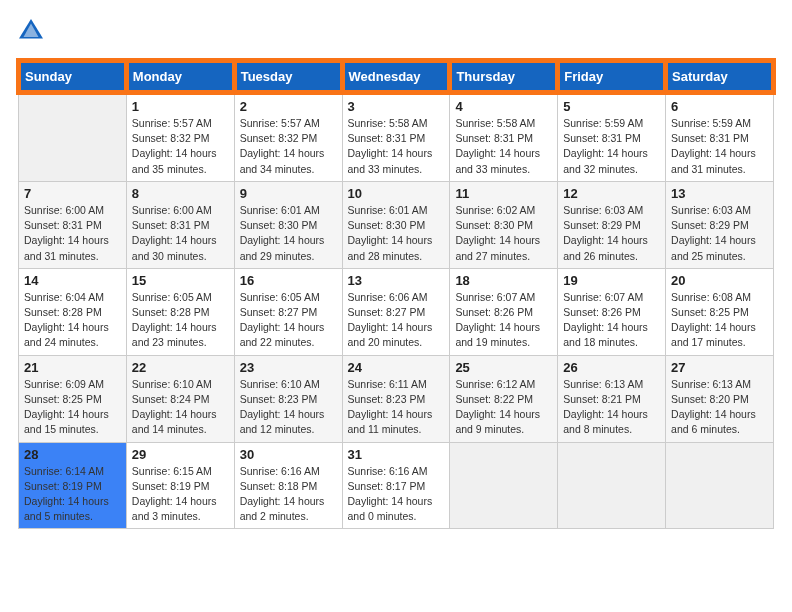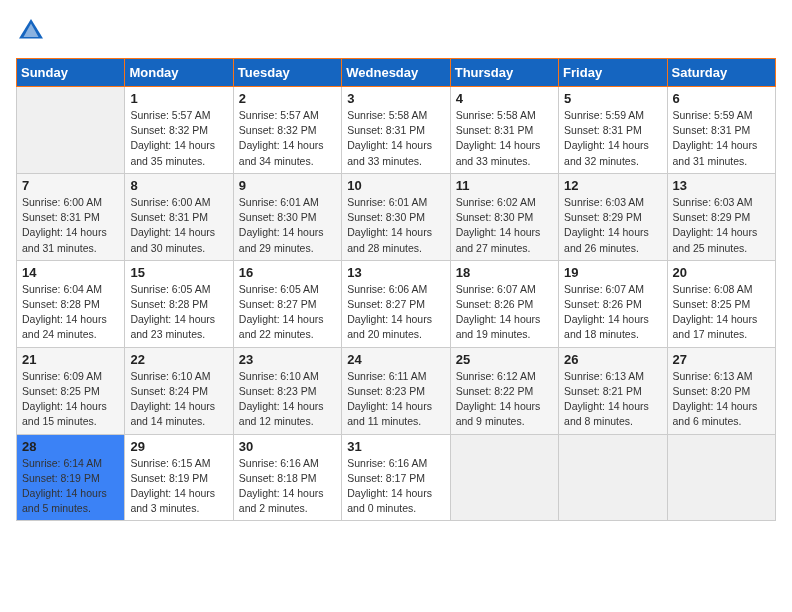--- a/index.html
+++ b/index.html
@@ -59,21 +59,21 @@
       border-collapse: collapse;
       font-size: 11px;
     }
     thead tr th {
       background-color: #1565c0;
       color: #fff;
       font-weight: bold;
       font-size: 13px;
       padding: 6px 4px;
       text-align: left;
-      border: 1px solid #f97316;
+      border: 5px solid #f97316;
     }
     tbody tr {
       border-bottom: 1px solid #ccc;
     }
     tbody tr td {
       border: 1px solid #ccc;
       padding: 4px 5px;
       vertical-align: top;
       background: #fff;
       min-width: 90px;

